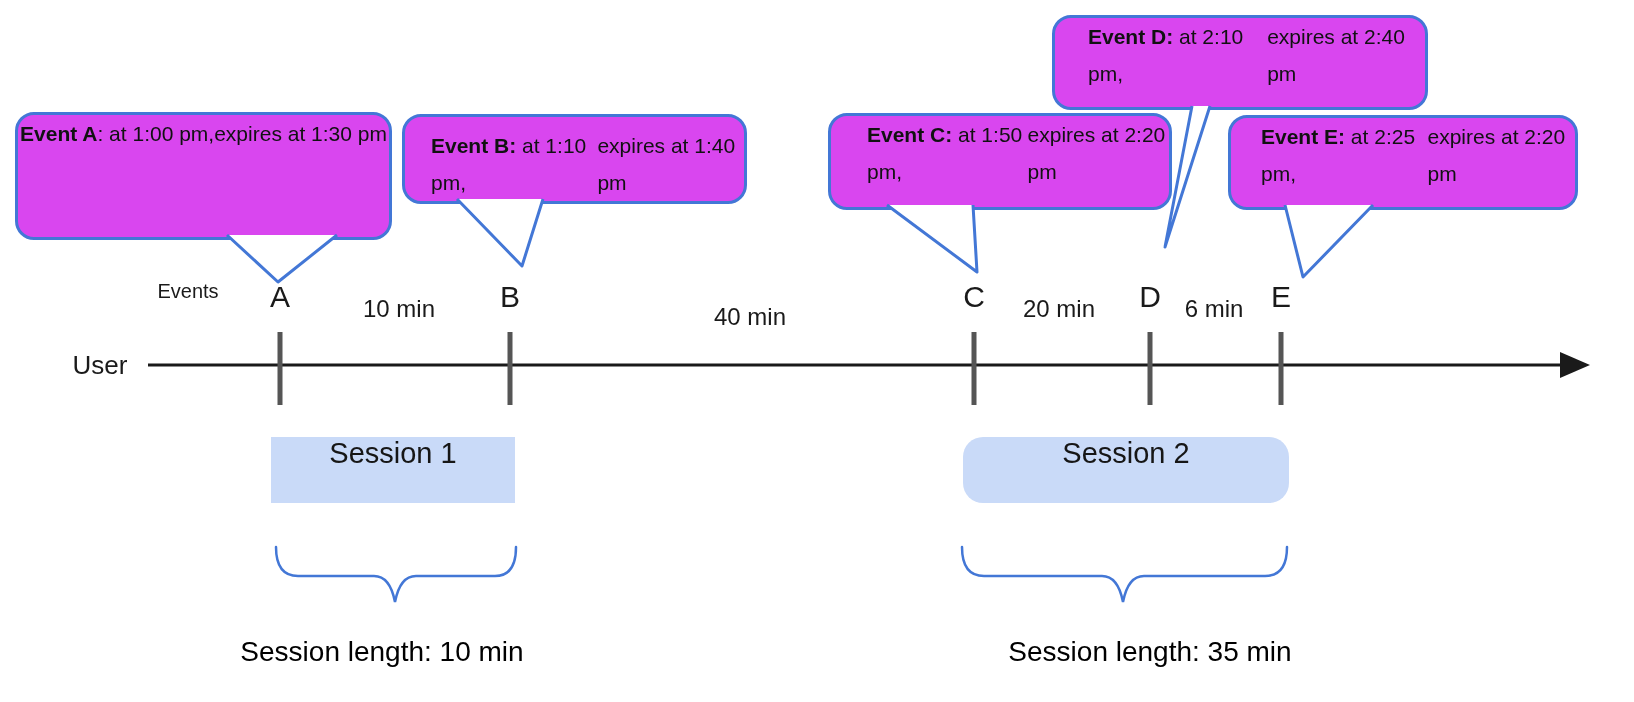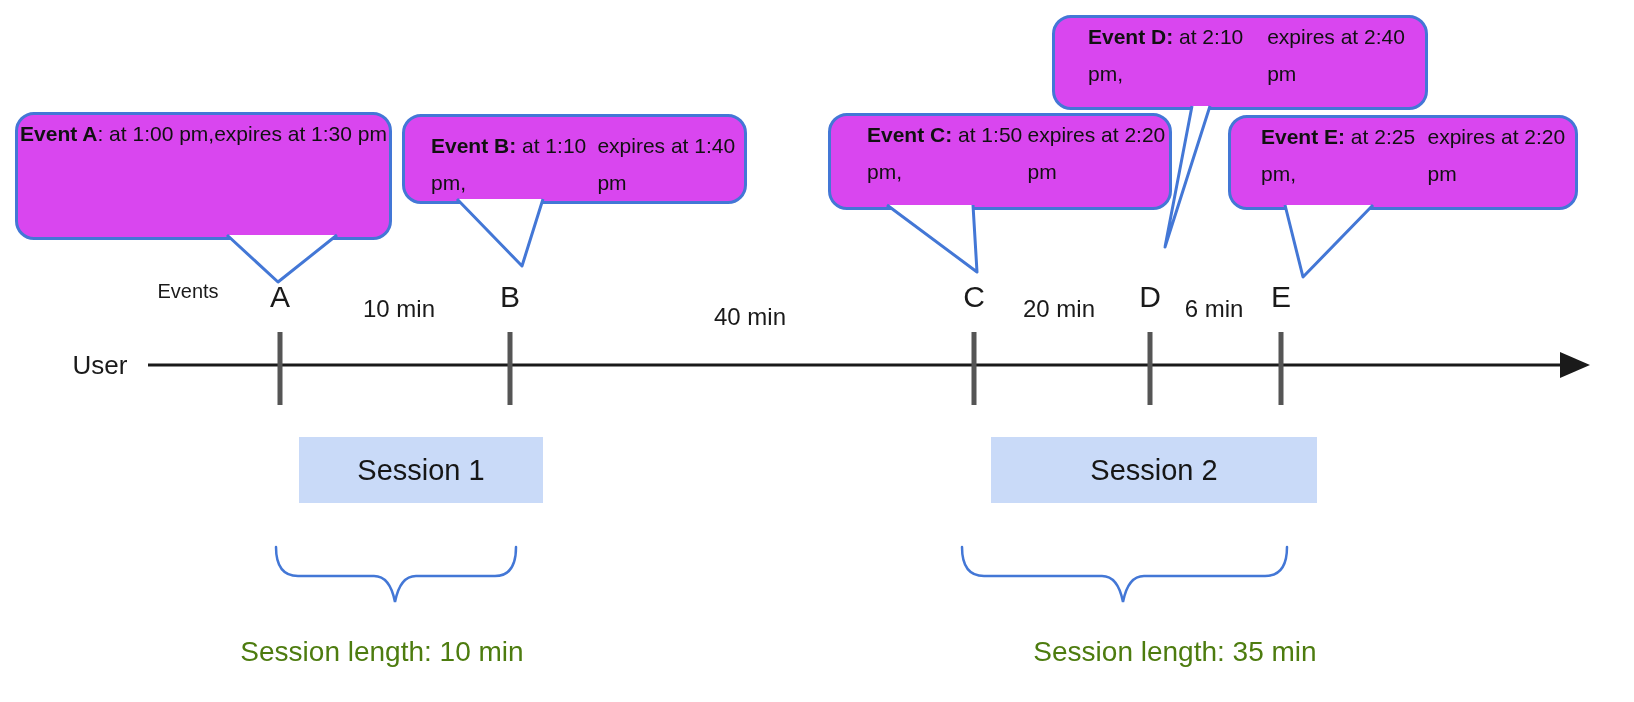--- a/index.html
+++ b/index.html
@@ -32,28 +32,27 @@
   
   .tl-label{position:absolute;transform:translateX(-50%);white-space:nowrap;z-index:3;}
   .events-word{font-size:20px;}
   .user-word{font-size:26px;}
   .marker{font-size:30px;}
   .interval{font-size:24px;}
   
   .session-box{
     position:absolute;
     background:#c9daf8;
-    display:flex;align-items:center;justify-content:center;
+    display:flex;align-items:flex-start;justify-content:center;
     font-size:29px;color:#161616;
     z-index:1;
-    margin-left:28px;
   }
   .session-len{
     position:absolute;transform:translateX(-50%);
-    font-size:28px;color:#4d7c0f;white-space:nowrap;z-index:3;
+    font-size:28px;color:#000000;white-space:nowrap;z-index:3;
   }
 </style>
 </head>
 <body>
 
 <div id="stage">
 
   <div class="bubble" style="left:15px;top:112px;width:377px;height:128px;">
     <div><span class="b">Event A</span><span>: at 1:00 pm,</span></div>
     <div><span>expires at 1:30 pm</span></div>
@@ -110,20 +109,20 @@
   <div class="tl-label marker" style="left:1281px;top:280px;">E</div>
 
   <div class="tl-label interval" style="left:399px;top:295px;">10 min</div>
   <div class="tl-label interval" style="left:750px;top:295px;margin-top:8px;">40 min</div>
   <div class="tl-label interval" style="left:1059px;top:295px;">20 min</div>
   <div class="tl-label interval" style="left:1214px;top:295px;">6 min</div>
 
   <div class="session-box" style="left:271px;top:437px;width:244px;height:66px;">
     <span>Session 1</span>
   </div>
-  <div class="session-box" style="left:963px;top:437px;width:326px;height:66px;">
+  <div class="session-box" style="left:963px;top:437px;width:326px;height:66px;border-radius:20px;">
     <span>Session 2</span>
   </div>
 
   <div class="session-len" style="left:382px;top:636px;">Session length: 10 min</div>
-  <div class="session-len" style="left:1150px;top:636px;margin-left:25px;">Session length: 35 min</div>
+  <div class="session-len" style="left:1150px;top:636px;">Session length: 35 min</div>
 
 </div>
 
 </body></html>

